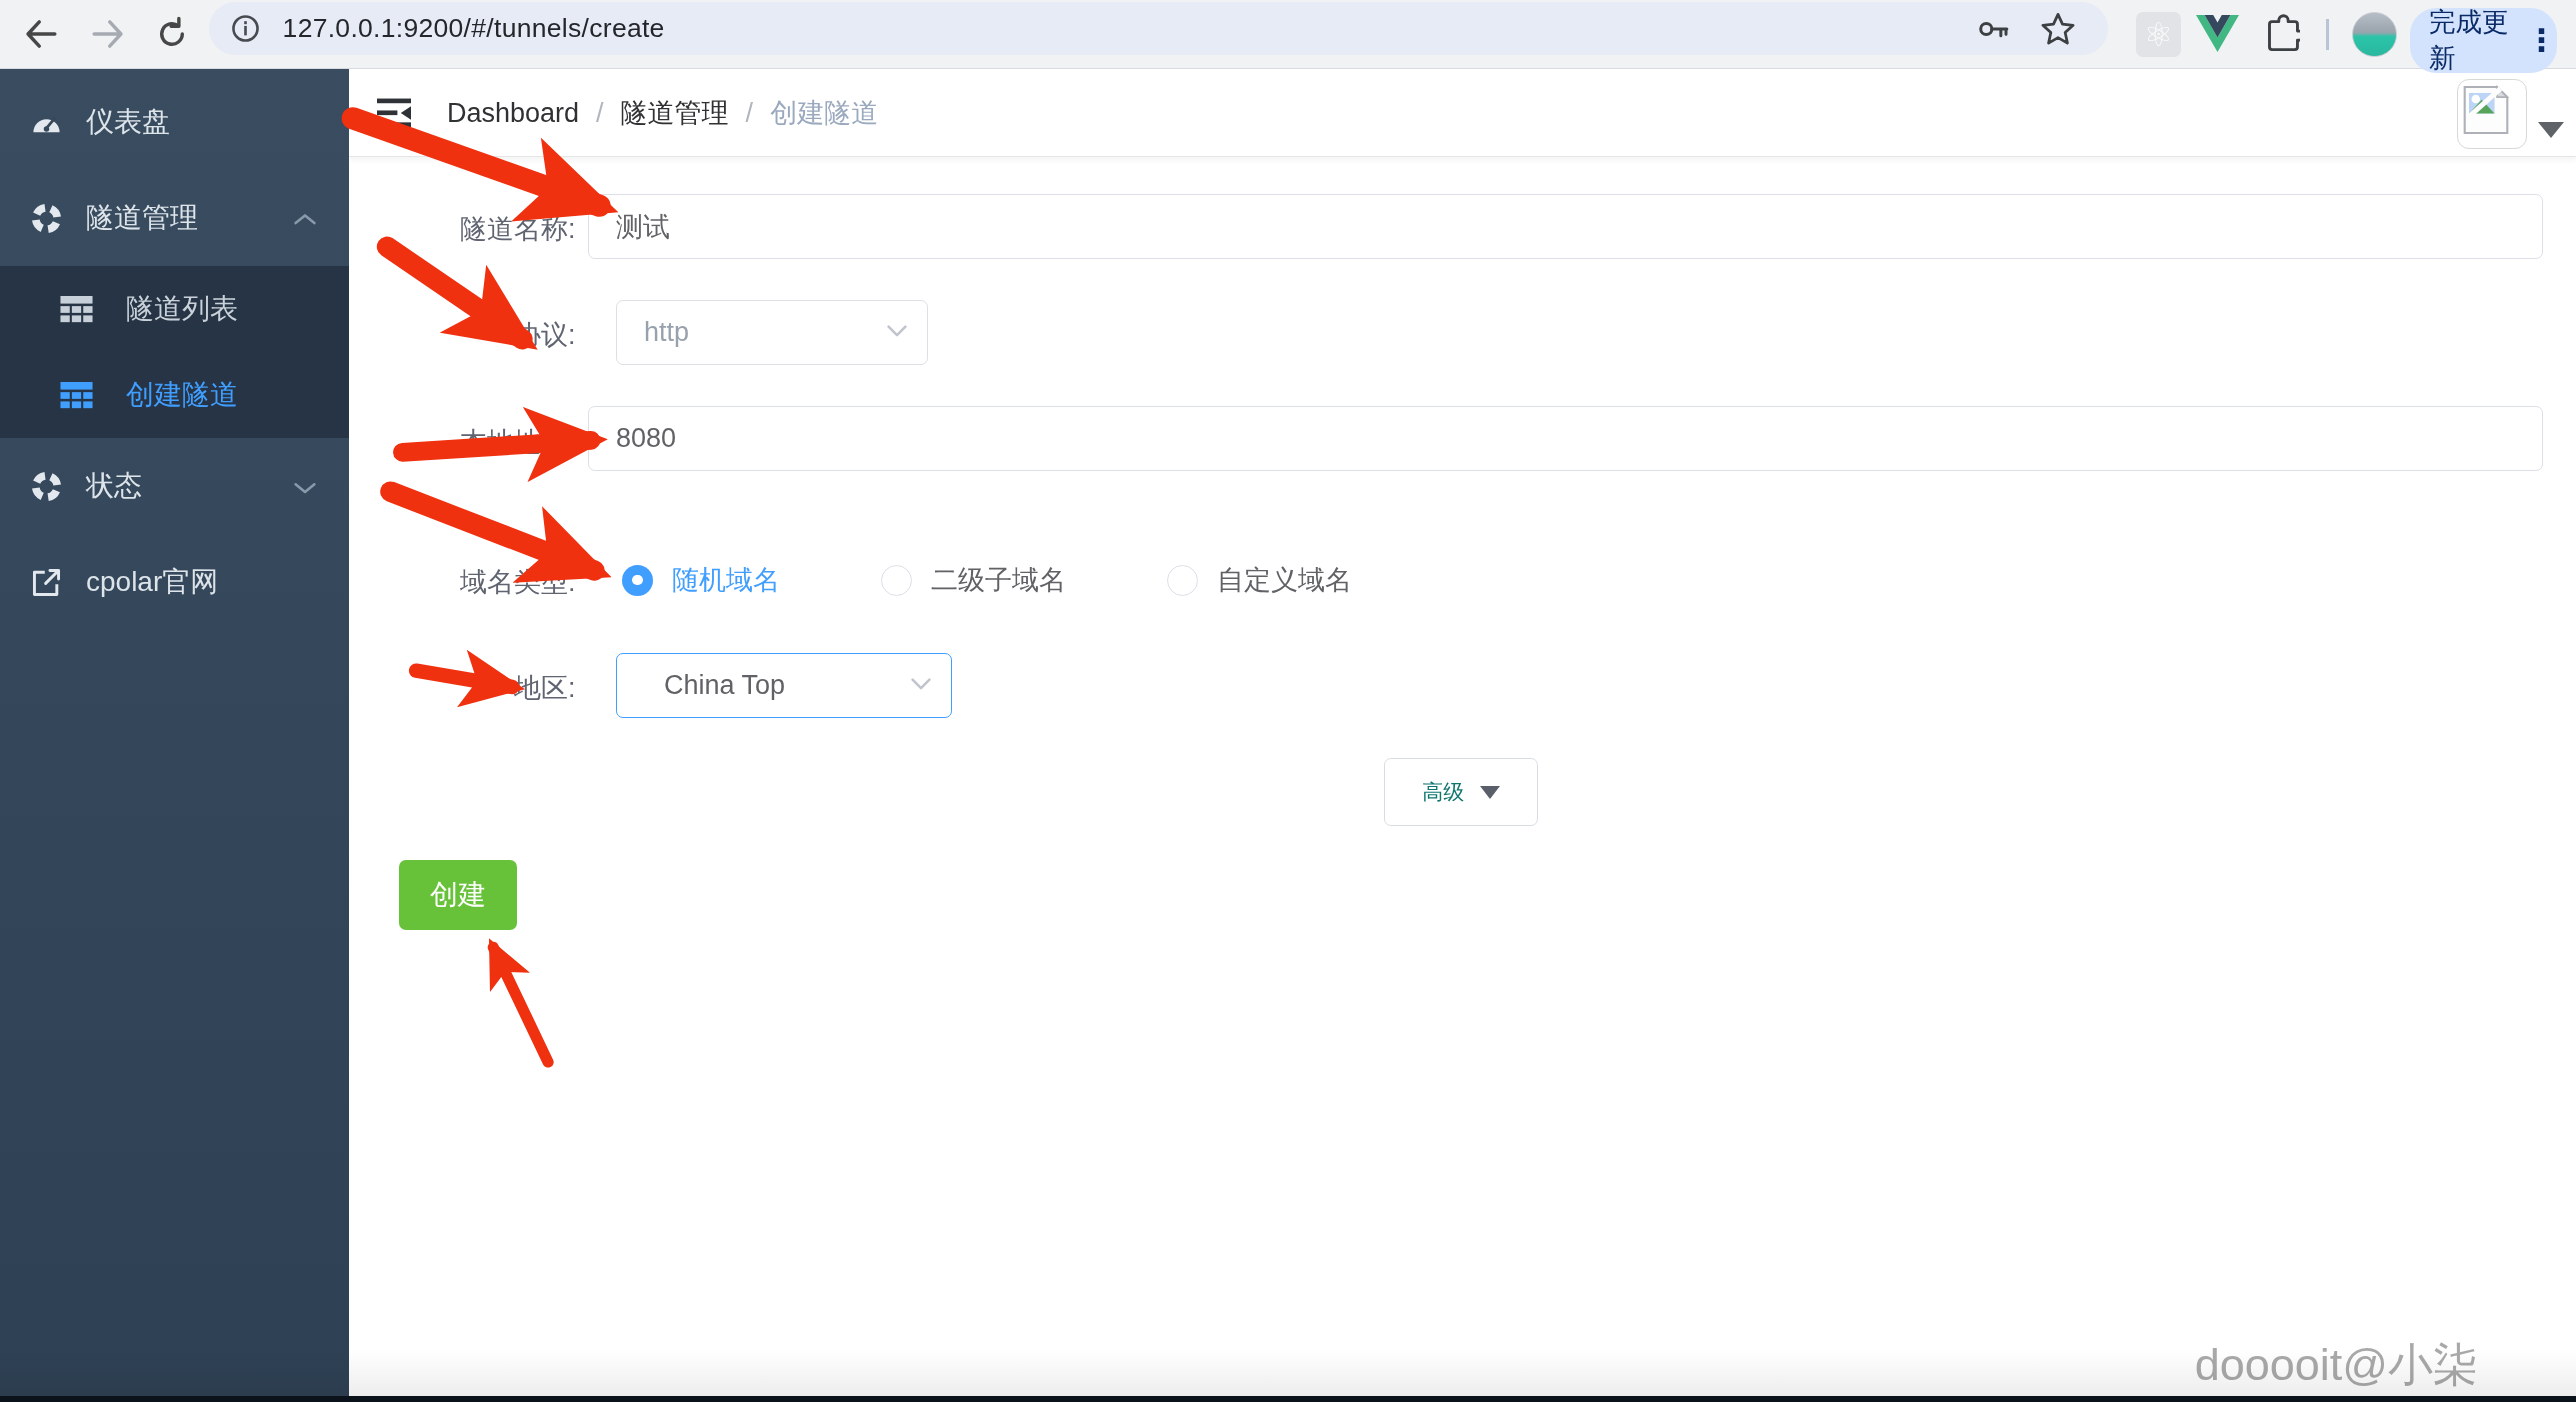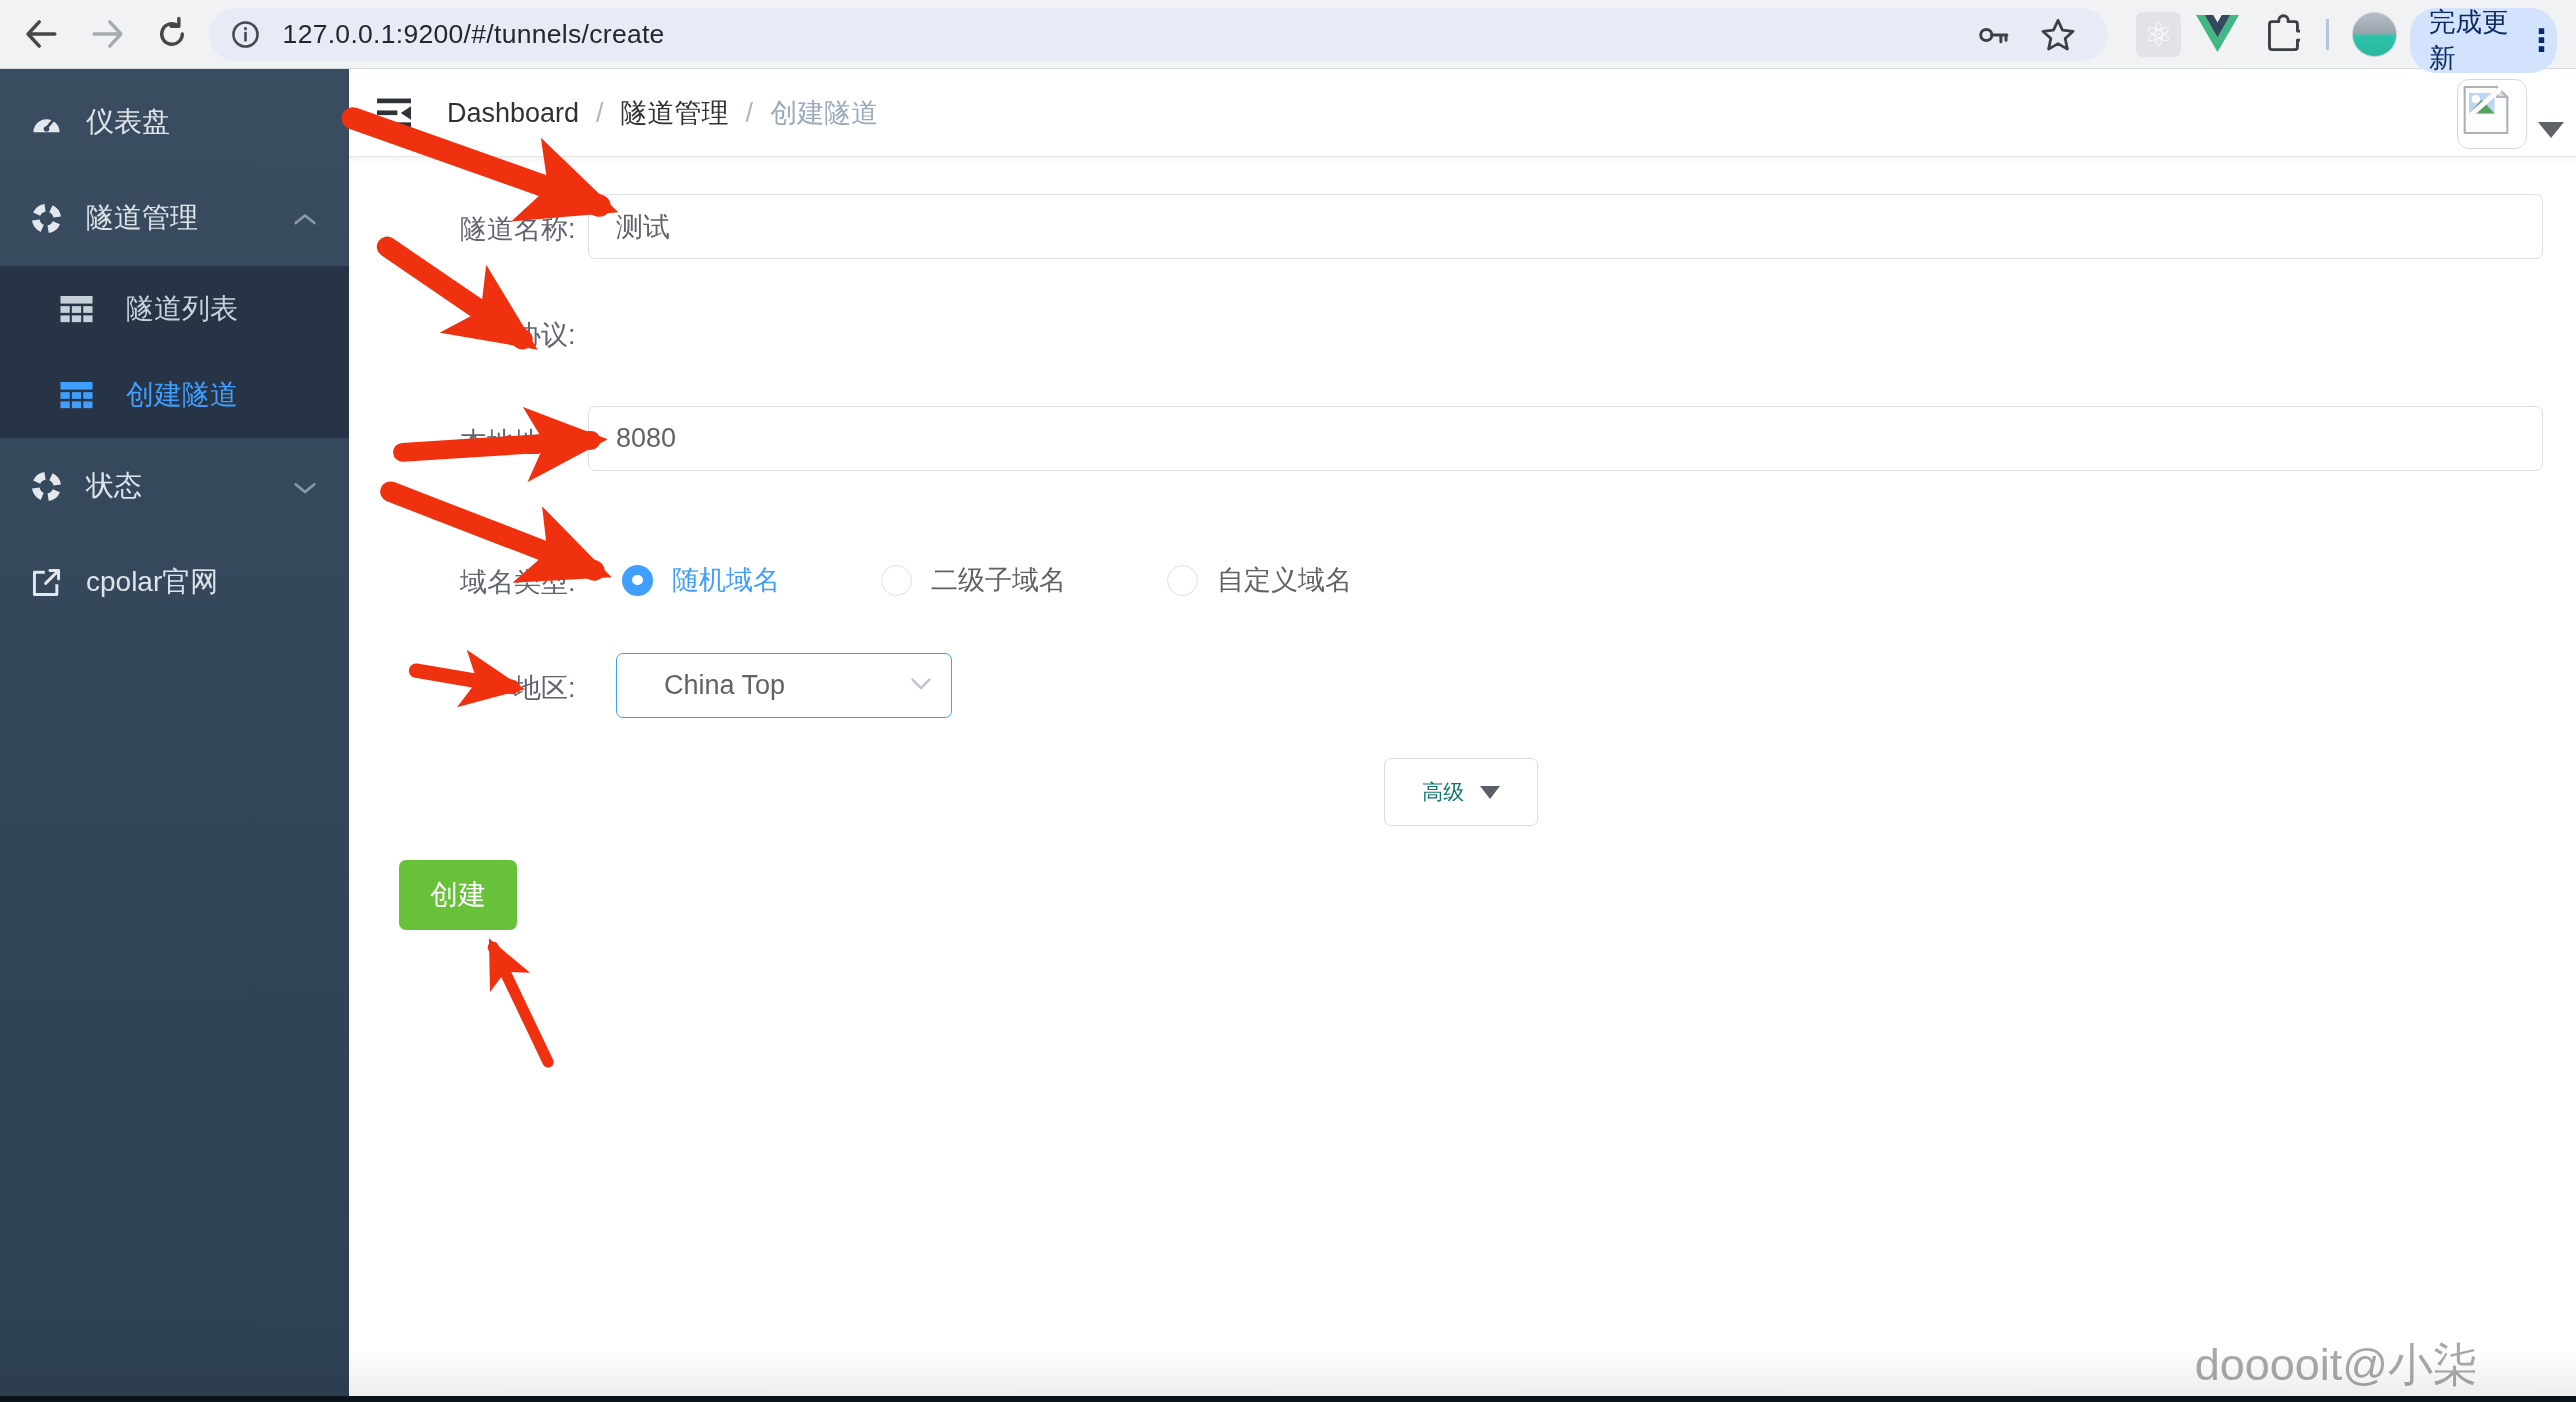--- a/index.html
+++ b/index.html
@@ -3,21 +3,21 @@
 <meta charset="utf-8">
 <style>
   * { margin:0; padding:0; box-sizing:border-box; }
   html,body { background:#fff; }
   body { font-family:"Liberation Sans","DejaVu Sans",sans-serif; }
   #screen { position:relative; width:2576px; height:1403px; overflow:hidden; background:#fff; }
 
   
   .toolbar { position:absolute; left:0; top:0; width:2576px; height:69px; background:#f1f2f4; border-bottom:1.7px solid #d7dade; z-index:5; }
   .nav-ico { position:absolute; top:0; height:67px; display:flex; align-items:center; justify-content:center; color:#474747; }
-  .omnibox { position:absolute; left:209px; top:8px; width:1899px; height:53px; border-radius:26.5px; background:#e7ebf6; display:flex; align-items:center; }
+  .omnibox { position:absolute; left:209px; top:2px; width:1899px; height:53px; border-radius:26.5px; background:#e7ebf6; display:flex; align-items:center; }
   .omni-info { margin-left:20.6px; display:flex; align-items:center; }
   .omni-url { margin-left:22px; font-size:26.5px; color:#24262b; letter-spacing:0.3px; }
   .omni-right { position:absolute; top:0; height:53px; display:flex; align-items:center; }
   .ext-box { position:absolute; left:2136px; top:12px; width:45px; height:45px; border-radius:6.9px; background:#e1e3e7; color:#fbfbfb; font-size:33px; text-align:center; line-height:45px; }
   .vsep { position:absolute; left:2326px; top:19px; width:2.6px; height:31px; background:#b9c4d6; }
   .chrome-avatar { position:absolute; left:2352px; top:12px; width:45px; height:45px; border-radius:50%; background:linear-gradient(180deg,#b6bdc6 0%,#9aa4ad 45%,#2bc4a9 55%,#29b89f 100%); border:0.9px solid #c8ccd2; }
   .update-pill { position:absolute; left:2410px; top:7.7px; width:147px; height:65px; border-radius:26.5px; background:#d3e3fd; display:flex; align-items:center; }
   .update-pill .txt { margin-left:19px; font-size:26.5px; font-weight:500; color:#0a2a66; }
   .update-pill .kebab { margin-left:12px; font-size:31px; font-weight:bold; color:#0a2a66; }
 
@@ -243,20 +243,28 @@
           <path d="M8 36 L44 4" stroke="#fdfdfd" stroke-width="6"></path>
         </svg>
       </div>
       <div class="hdr-caret"></div>
     </div>
 
     <span class="f-label" style="top:142px;">隧道名称:</span>
     <input class="f-input" style="top: 125px;" value="测试">
 
     <span class="f-label" style="top:248px;">协议:</span>
+    <div class="f-select" style="top:231px;width:312px;">
+      <span class="sel-txt">http</span>
+      <span class="sel-chev">
+        <svg width="22" height="13.7" viewBox="0 0 26 16">
+            <polyline points="3,3 13,13 23,3" stroke="#c0c4cc" stroke-width="3" fill="none" stroke-linecap="round" stroke-linejoin="round"></polyline>
+          </svg>
+      </span>
+    </div>
 
     <span class="f-label" style="top:355px;">本地地址:</span>
     <input class="f-input" style="top: 337px;" value="8080">
 
     <span class="f-label" style="top:495px;">域名类型:</span>
     <div class="radio-row" style="top:493px;gap:48px;">
       <span class="radio-opt checked">
         <span class="radio-dot"></span>
         <span class="radio-lbl">随机域名</span>
       </span>

